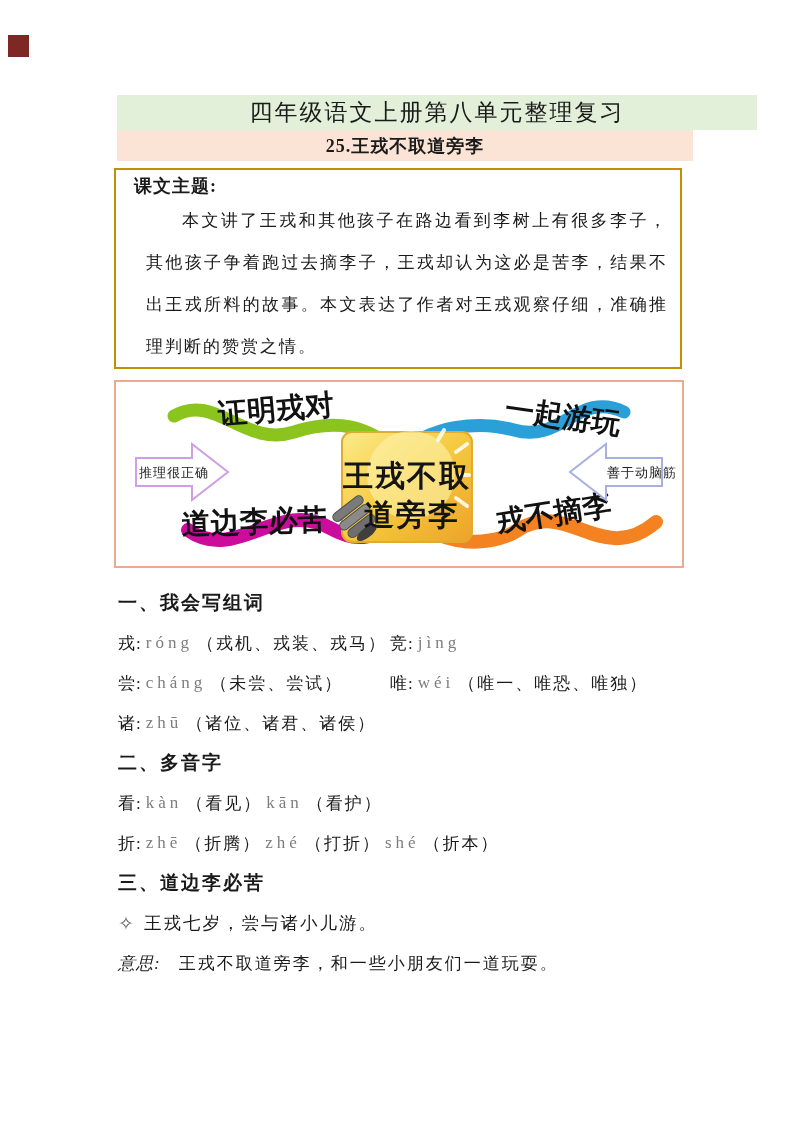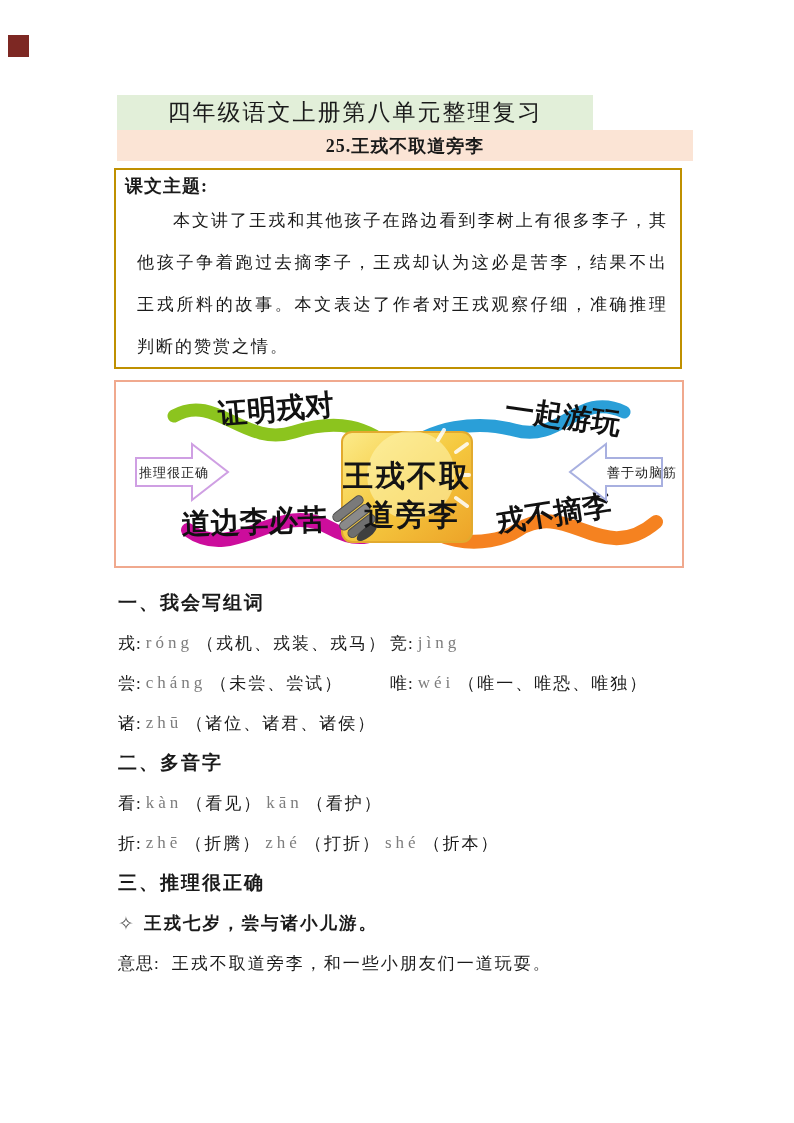--- a/index.html
+++ b/index.html
@@ -1,27 +1,27 @@
 <!DOCTYPE html>
 <html><head>
 <meta charset="utf-8">
 <style>
   html,body{margin:0;padding:0;background:#fff;}
   .page{position:relative;width:794px;height:1123px;background:#ffffff;overflow:hidden;
         font-family:"Liberation Serif","DejaVu Serif",serif;color:#1a1a1a;}
 
   .red-mark{position:absolute;left:8px;top:35px;width:21px;height:22px;background:#7d2823;}
 
-  .title-bar{position:absolute;left:117px;top:95px;width:476px;height:35px;background:#e2efd9;
+  .title-bar{position:absolute;left:117px;top:95px;width:640px;height:35px;background:#e2efd9;
              display:flex;align-items:center;justify-content:center;font-size:23px;letter-spacing:2px;}
   .lesson-bar{position:absolute;left:117px;top:130px;width:576px;height:31px;background:#fbe4d5;
               display:flex;align-items:center;justify-content:center;font-size:18px;font-weight:700;letter-spacing:1px;}
 
   .theme-box{position:absolute;left:114px;top:168px;width:568px;height:201px;box-sizing:border-box;
-             border:2px solid #bf9000;background:#fff;padding:3px 12px 0 9px;}
+             border:2px solid #bf9000;background:#fff;padding:3px 12px 0 18px;}
   .theme-label{font-size:18px;font-weight:700;line-height:26px;letter-spacing:1px;}
   .theme-text{margin:1px 0 0 12px;font-size:17px;line-height:42px;letter-spacing:2px;
               text-indent:36px;text-align:justify;}
 
   .mindmap{position:absolute;left:114px;top:380px;width:570px;height:188px;box-sizing:border-box;
            border:2px solid #f0a98e;background:#ffffff;}
   .mindmap svg{display:block;}
   .branch-label{font-size:29px;font-weight:700;fill:#111;font-family:"Liberation Serif","DejaVu Serif",serif;}
   .center-label{font-size:30px;font-weight:700;fill:#141414;letter-spacing:2px;
                 font-family:"Liberation Serif","DejaVu Serif",serif;}
@@ -30,22 +30,22 @@
   .content{position:absolute;left:118px;top:583px;width:560px;}
   .h{height:40px;display:flex;align-items:center;font-size:19px;font-weight:700;letter-spacing:2px;font-family:Liberation Mono, monospace;}
   .line{height:40px;display:flex;align-items:center;font-size:17px;letter-spacing:1px;}
   .row{height:40px;display:flex;align-items:center;font-size:17px;}
   .cell{display:flex;align-items:center;}
   .cell.left{width:272px;}
   .hz{letter-spacing:1px;}
   .py{color:#7d7d7d;letter-spacing:4px;margin:0 4px;font-size:17px;}
   .wd{letter-spacing:2px;}
   .diamond{color:#5a5a5a;font-size:19px;margin-right:9px;}
-  .bold-sentence{font-weight:700;letter-spacing:2px;font-size:17.5px;}
-  .meaning-label{margin-right:12px;letter-spacing:1px;}
+  .bold-sentence{font-weight:400;letter-spacing:2px;font-size:17.5px;}
+  .meaning-label{margin-right:18px;letter-spacing:1px;font-style:italic;}
 </style>
 </head>
 <body>
 
 <div class="page">
 
   <div class="red-mark"></div>
 
   <div class="title-bar">
     <span>四年级语文上册第八单元整理复习</span>
@@ -158,21 +158,21 @@
     <div class="line">
       <span class="hz">折:</span>
       <span class="py">zhē</span>
       <span class="wd">（折腾）</span>
       <span class="py">zhé</span>
       <span class="wd">（打折）</span>
       <span class="py">shé</span>
       <span class="wd">（折本）</span>
     </div>
 
-    <div class="h">三、推理很正确</div>
+    <div class="h">三、道边李必苦</div>
 
     <div class="line">
       <span class="diamond">✧</span>
       <span class="bold-sentence">王戎七岁，尝与诸小儿游。</span>
     </div>
 
     <div class="line">
       <span class="hz meaning-label">意思:</span>
       <span class="wd">王戎不取道旁李，和一些小朋友们一道玩耍。</span>
     </div>

